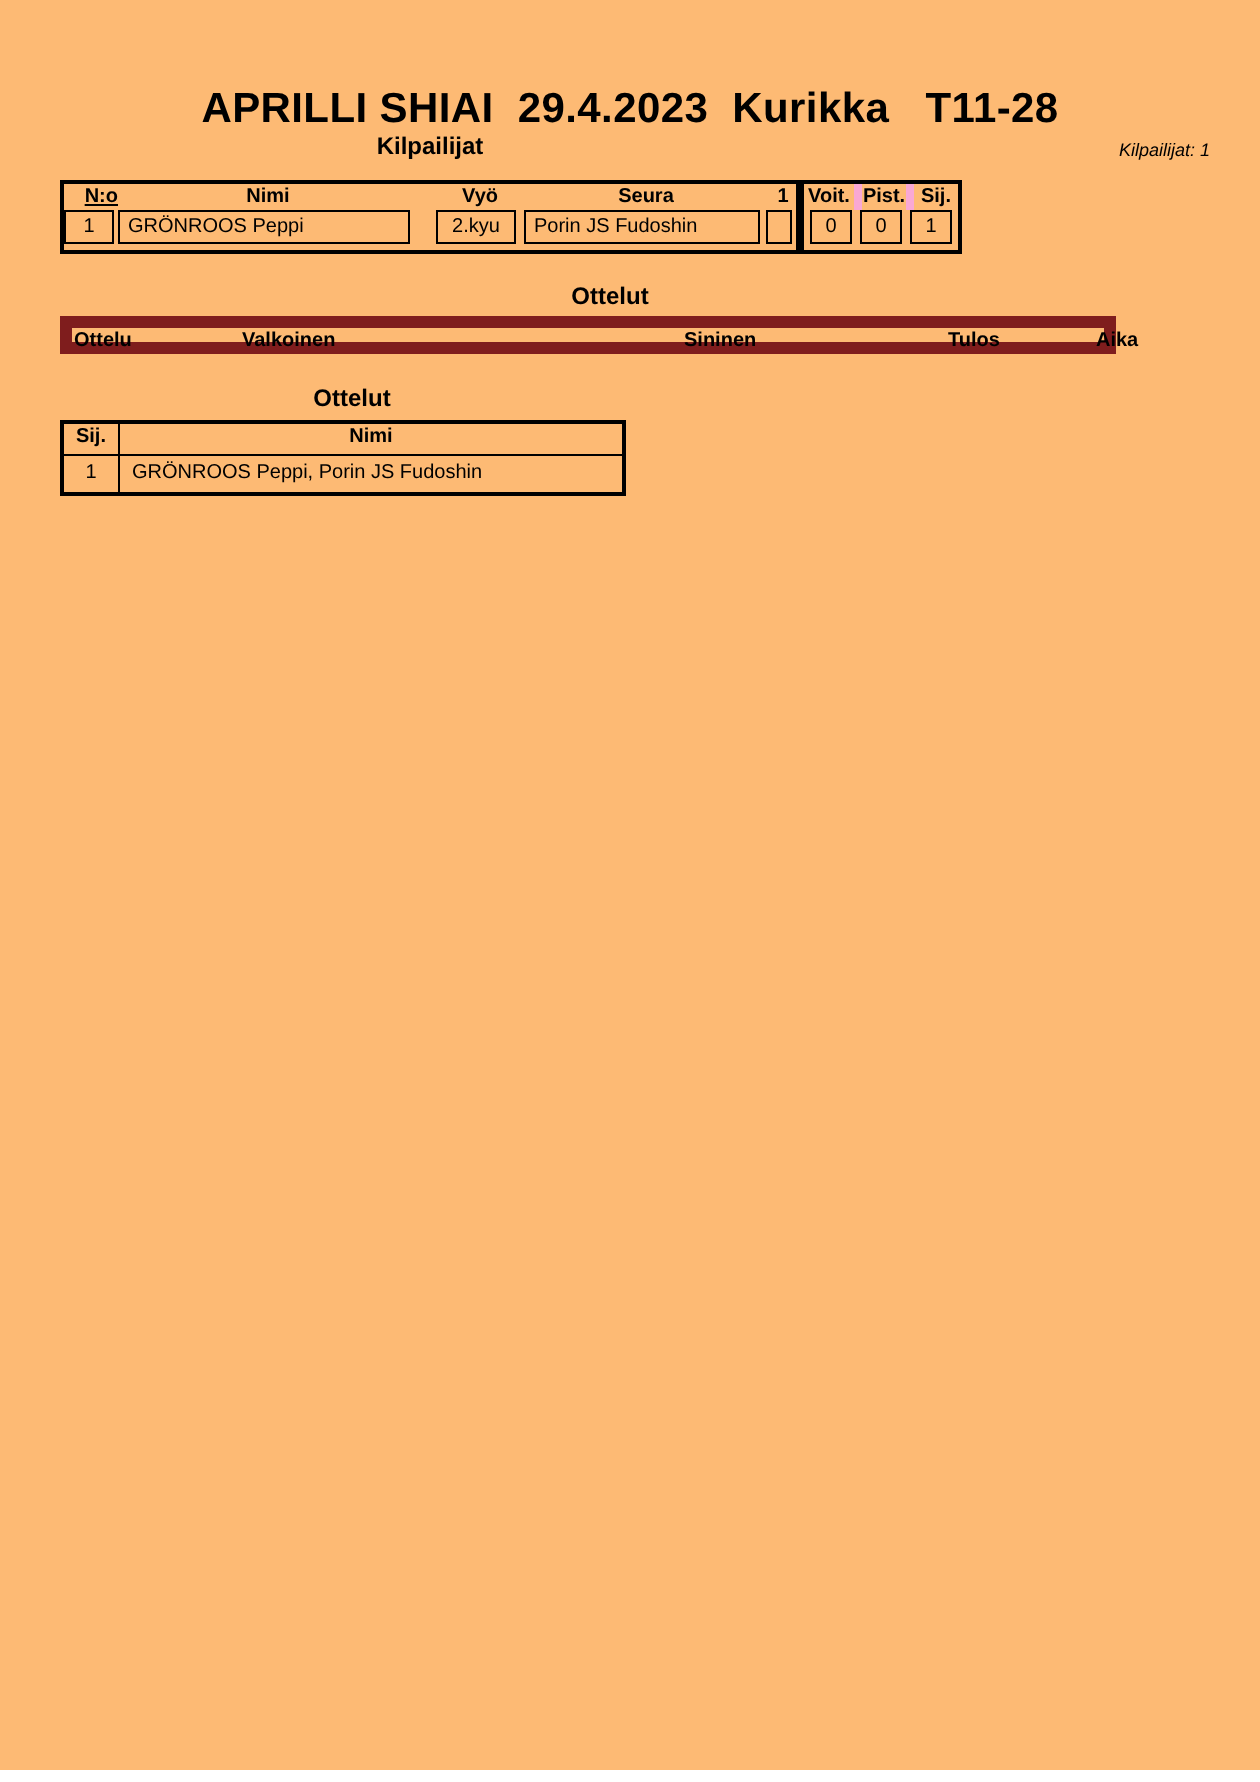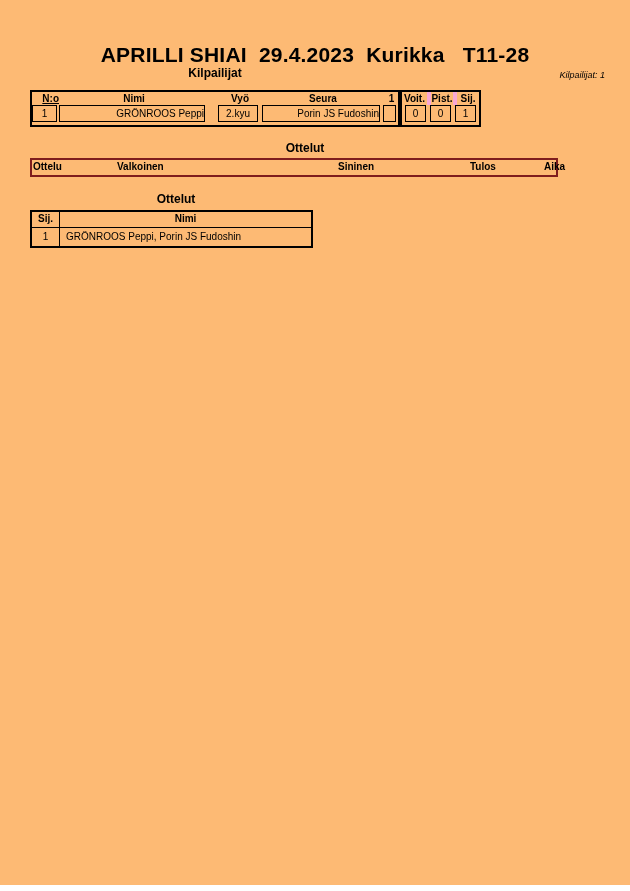--- a/index.html
+++ b/index.html
@@ -82,23 +82,23 @@
     box-sizing: border-box;
     border: 1px solid #000;
     height: 17px;
     line-height: 15px;
     font-size: 10px;
     text-align: center;
     white-space: nowrap;
     overflow: hidden;
   }
   .d-no   { width: 25px; }
-  .d-name { width: 146px; margin-left: 2px; text-align: right; padding-left: 4px; }
+  .d-name { width: 146px; margin-left: 2px; text-align: left; padding-left: 4px; }
   .d-belt { width: 40px;  margin-left: 13px; }
-  .d-club { width: 118px; margin-left: 4px; text-align: right; padding-left: 4px; }
+  .d-club { width: 118px; margin-left: 4px; text-align: left; padding-left: 4px; }
   .d-pool { width: 13px;  margin-left: 3px; }
 
   
   .hrow2 {
     display: flex;
     height: 13px;
     font-weight: bold;
     font-size: 10px;
     line-height: 13px;
   }
@@ -108,21 +108,21 @@
   .drow2 .dc { width: 21px; }
   .drow2 .dc + .dc { margin-left: 4px; }
 
   
   .ott-table {
     position: absolute;
     left: 30px;
     top: 158px;
     width: 528px;
     height: 19px;
-    border: 2px solid #7f1d1d;
+    border: 6px solid #7f1d1d;
     box-sizing: border-box;
   }
   .oh {
     position: absolute;
     top: 1px;
     font-weight: bold;
     font-size: 10px;
     white-space: nowrap;
   }
   .oh-match  { left: 1px; }

